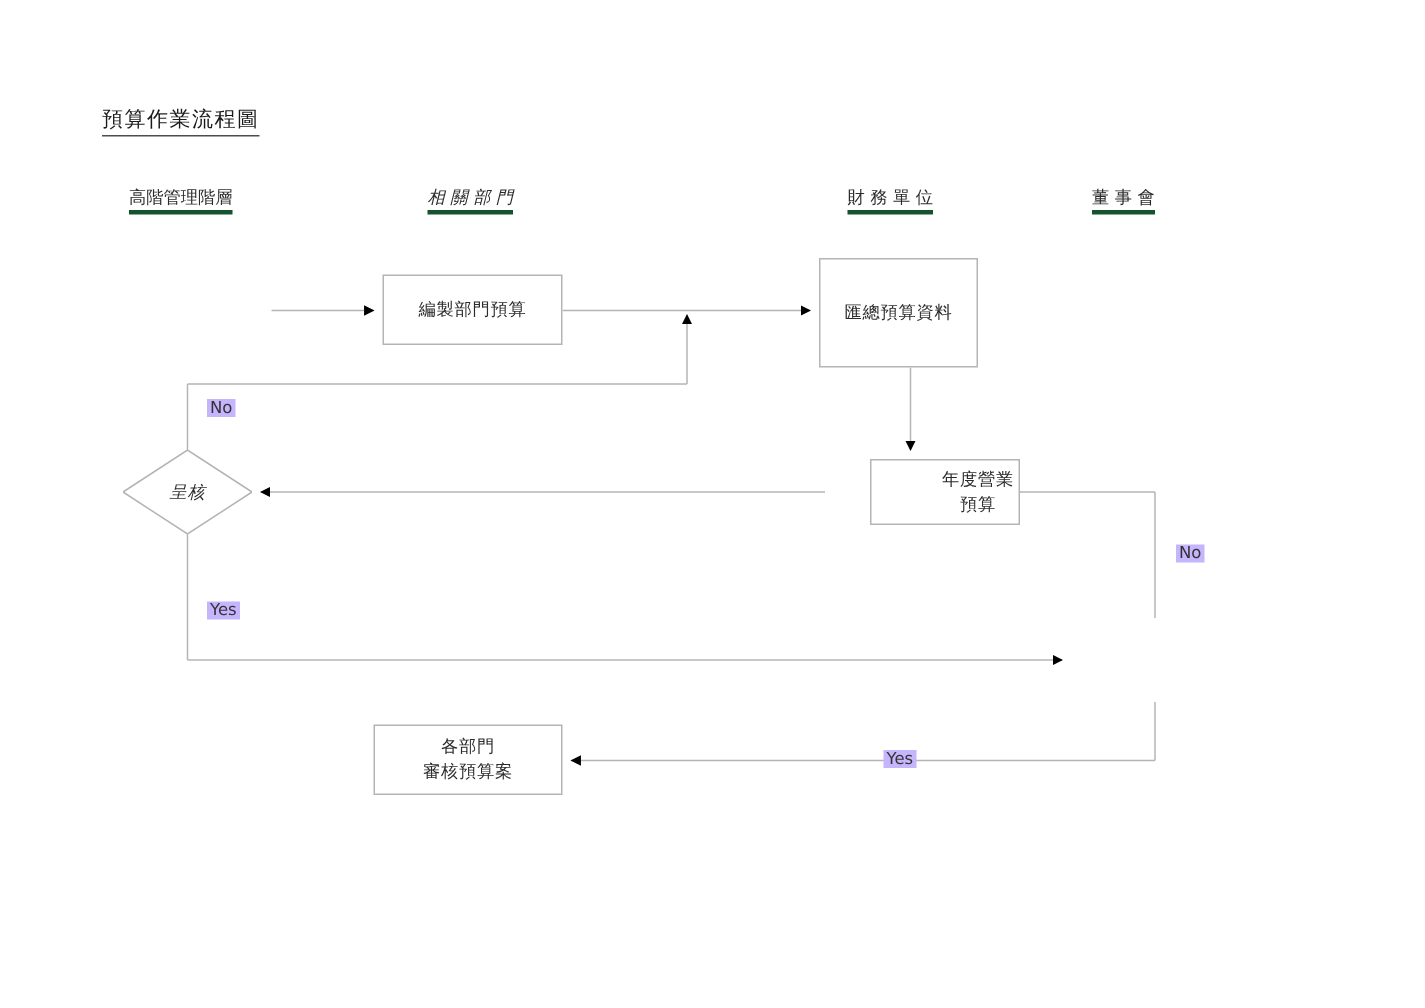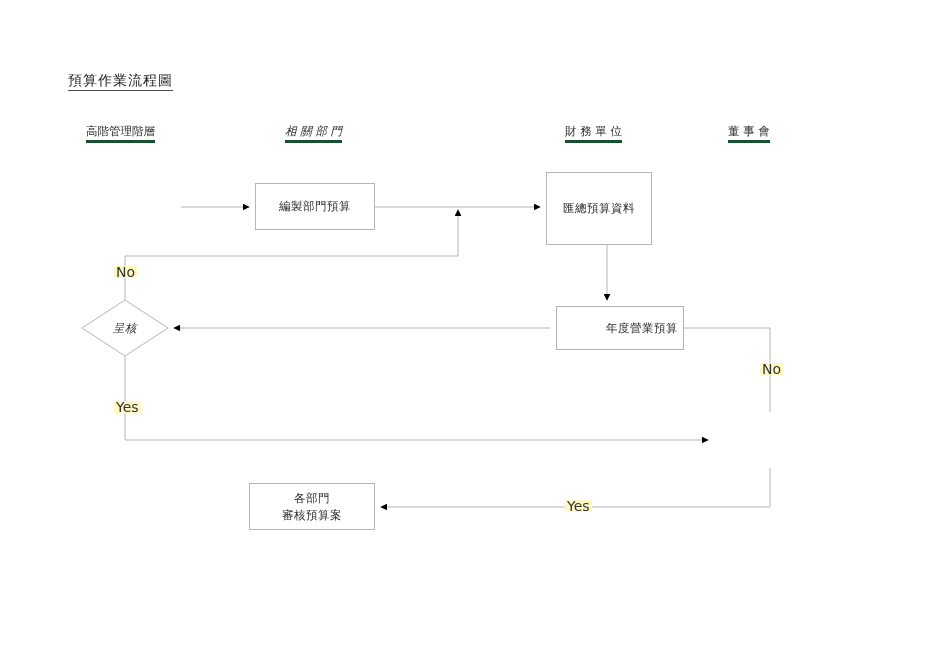--- a/index.html
+++ b/index.html
@@ -73,26 +73,27 @@
     display: flex;
     align-items: center;
     justify-content: center;
     font-size: 11.5px;
     color: #2b2b2b;
     letter-spacing: 0.5px;
     white-space: nowrap;
   }
   .edge-label {
     position: absolute;
-    font-size: 14px;
+    font-size: 11px;
     color: #333333;
-    background: #fef9c3;
+    background: #c4b5fd;
     padding: 0 2px;
     line-height: 12px;
     white-space: nowrap;
+    margin-left: 24px;
   }
   #wires {
     position: absolute;
     left: 0;
     top: 0;
     width: 950px;
     height: 672px;
     pointer-events: none;
   }
 </style>
@@ -141,21 +142,21 @@
 
 
   <div class="node-box" style="left:255px; top:183px; width:120px; height:47px;">
     <span>編製部門預算</span>
   </div>
 
   <div class="node-box" style="left:546px; top:172px; width:106px; height:73px;">
     <span>匯總預算資料</span>
   </div>
 
-  <div class="node-box" style="left:556px; top:306px; width:128px; height:44px;padding-left:44px;">
+  <div class="node-box" style="left:580px; top:306px; width:100px; height:44px;padding-left:44px;">
     <span>年度營業預算</span>
   </div>
 
   <div class="diamond-wrap" style="left:82px; top:300px; width:86px; height:56px;">
     <svg width="86" height="56" viewBox="0 0 86 56">
       <polygon points="43,0 86,28 43,56 0,28" fill="#ffffff" stroke="#b4b4b4" stroke-width="1"></polygon>
     </svg>
     <div class="diamond-label">呈核</div>
   </div>
 

